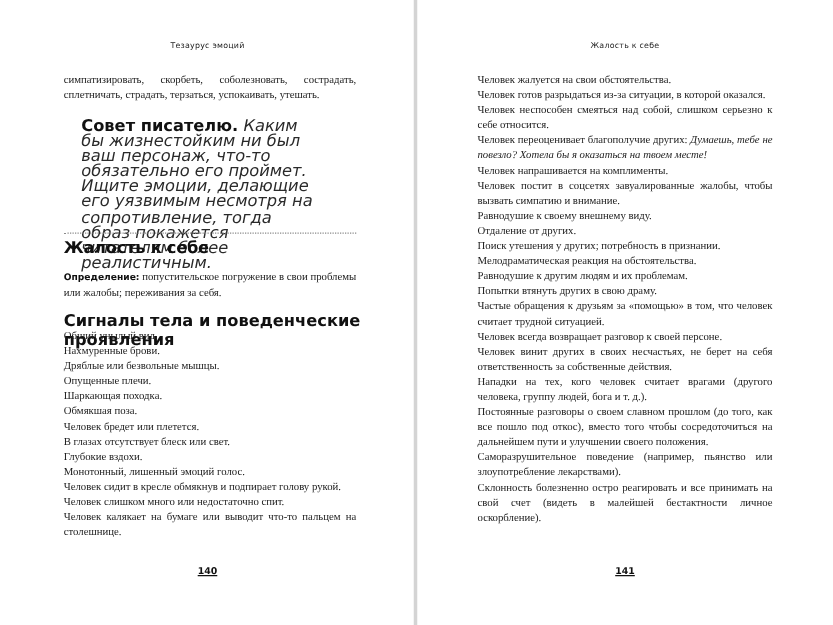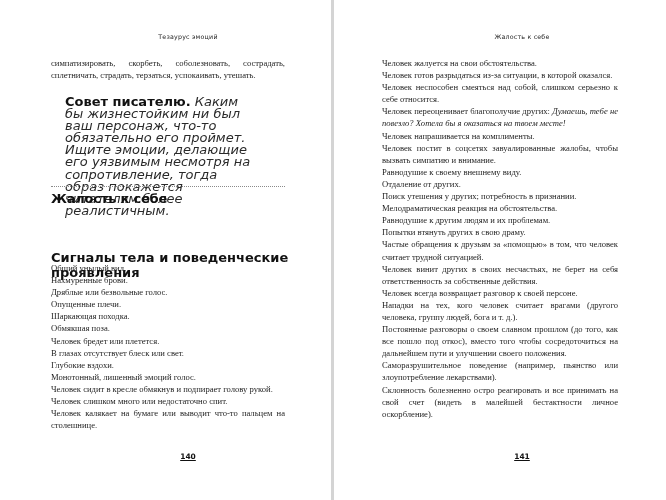--- a/index.html
+++ b/index.html
@@ -3,21 +3,21 @@
   <meta charset="utf-8">
   <style>
     html, body { margin: 0; padding: 0; }
     body {
       width: 666px; height: 500px; overflow: hidden;
       background: #ffffff;
       position: relative;
     }
     .spread { position: absolute; left: 0; top: 0; width: 666px; height: 500px; }
     .page {
-      position: absolute; top: 0; height: 500px; background: #fff; padding-left: 44px;
+      position: absolute; top: 0; height: 500px; background: #fff;
     }
     .page.left { left: 0; width: 332px; }
     .page.right { left: 334px; width: 332px; }
     .gutter {
       position: absolute; left: 331px; top: 0; width: 3px; height: 500px;
       background: #d4d4d4;
     }
     .running-head {
       position: absolute; top: 33px; left: 0; width: 100%;
       text-align: center;
@@ -83,27 +83,30 @@
     </div>
 
     <div class="tip">
       <span class="tip-label">Совет писателю.</span><span> Каким бы жизнестойким ни был ваш персонаж, что-то обязательно его проймет. Ищите эмоции, делающие его уязвимым несмотря на сопротивление, тогда образ покажется читателям более реалистичным.</span>
     </div>
 
     <div class="dotted-rule"></div>
 
     <div class="section-title">Жалость к себе</div>
 
+    <div class="content block body-text justify definition">
+      <span class="def-label">Определение:</span><span> попустительское погружение в свои проблемы или жалобы; переживания за себя.</span>
+    </div>
 
     <div class="signals-title">Сигналы тела и поведенческие проявления</div>
 
     <ul class="plain content block body-text justify signals-list">
       <li>Общий унылый вид.</li>
       <li>Нахмуренные брови.</li>
-      <li>Дряблые или безвольные голос.</li>
+      <li>Дряблые или безвольные мышцы.</li>
       <li>Опущенные плечи.</li>
       <li>Шаркающая походка.</li>
       <li>Обмякшая поза.</li>
       <li>Человек бредет или плетется.</li>
       <li>В глазах отсутствует блеск или свет.</li>
       <li>Глубокие вздохи.</li>
       <li>Монотонный, лишенный эмоций голос.</li>
       <li>Человек сидит в кресле обмякнув и подпирает голову рукой.</li>
       <li>Человек слишком много или недостаточно спит.</li>
       <li>Человек калякает на бумаге или выводит что-то пальцем на столешнице.</li>
@@ -124,22 +127,22 @@
       <li><span>Человек переоценивает благополучие других: </span><span class="it">Думаешь, тебе не повезло? Хотела бы я оказаться на твоем месте!</span></li>
       <li>Человек напрашивается на комплименты.</li>
       <li>Человек постит в соцсетях завуалированные жалобы, чтобы вызвать симпатию и внимание.</li>
       <li>Равнодушие к своему внешнему виду.</li>
       <li>Отдаление от других.</li>
       <li>Поиск утешения у других; потребность в признании.</li>
       <li>Мелодраматическая реакция на обстоятельства.</li>
       <li>Равнодушие к другим людям и их проблемам.</li>
       <li>Попытки втянуть других в свою драму.</li>
       <li>Частые обращения к друзьям за «помощью» в том, что человек считает трудной ситуацией.</li>
+      <li>Человек всегда возвращает разговор к своей персоне.</li>
       <li>Человек винит других в своих несчастьях, не берет на себя ответственность за собственные действия.</li>
-      <li>Человек всегда возвращает разговор к своей персоне.</li>
       <li>Нападки на тех, кого человек считает врагами (другого человека, группу людей, бога и т. д.).</li>
       <li>Постоянные разговоры о своем славном прошлом (до того, как все пошло под откос), вместо того чтобы сосредоточиться на дальнейшем пути и улучшении своего положения.</li>
       <li>Саморазрушительное поведение (например, пьянство или злоупотребление лекарствами).</li>
       <li>Склонность болезненно остро реагировать и все принимать на свой счет (видеть в малейшей бестактности личное оскорбление).</li>
     </ul>
 
     <div class="folio">141</div>
   </div>
 </div>
 

